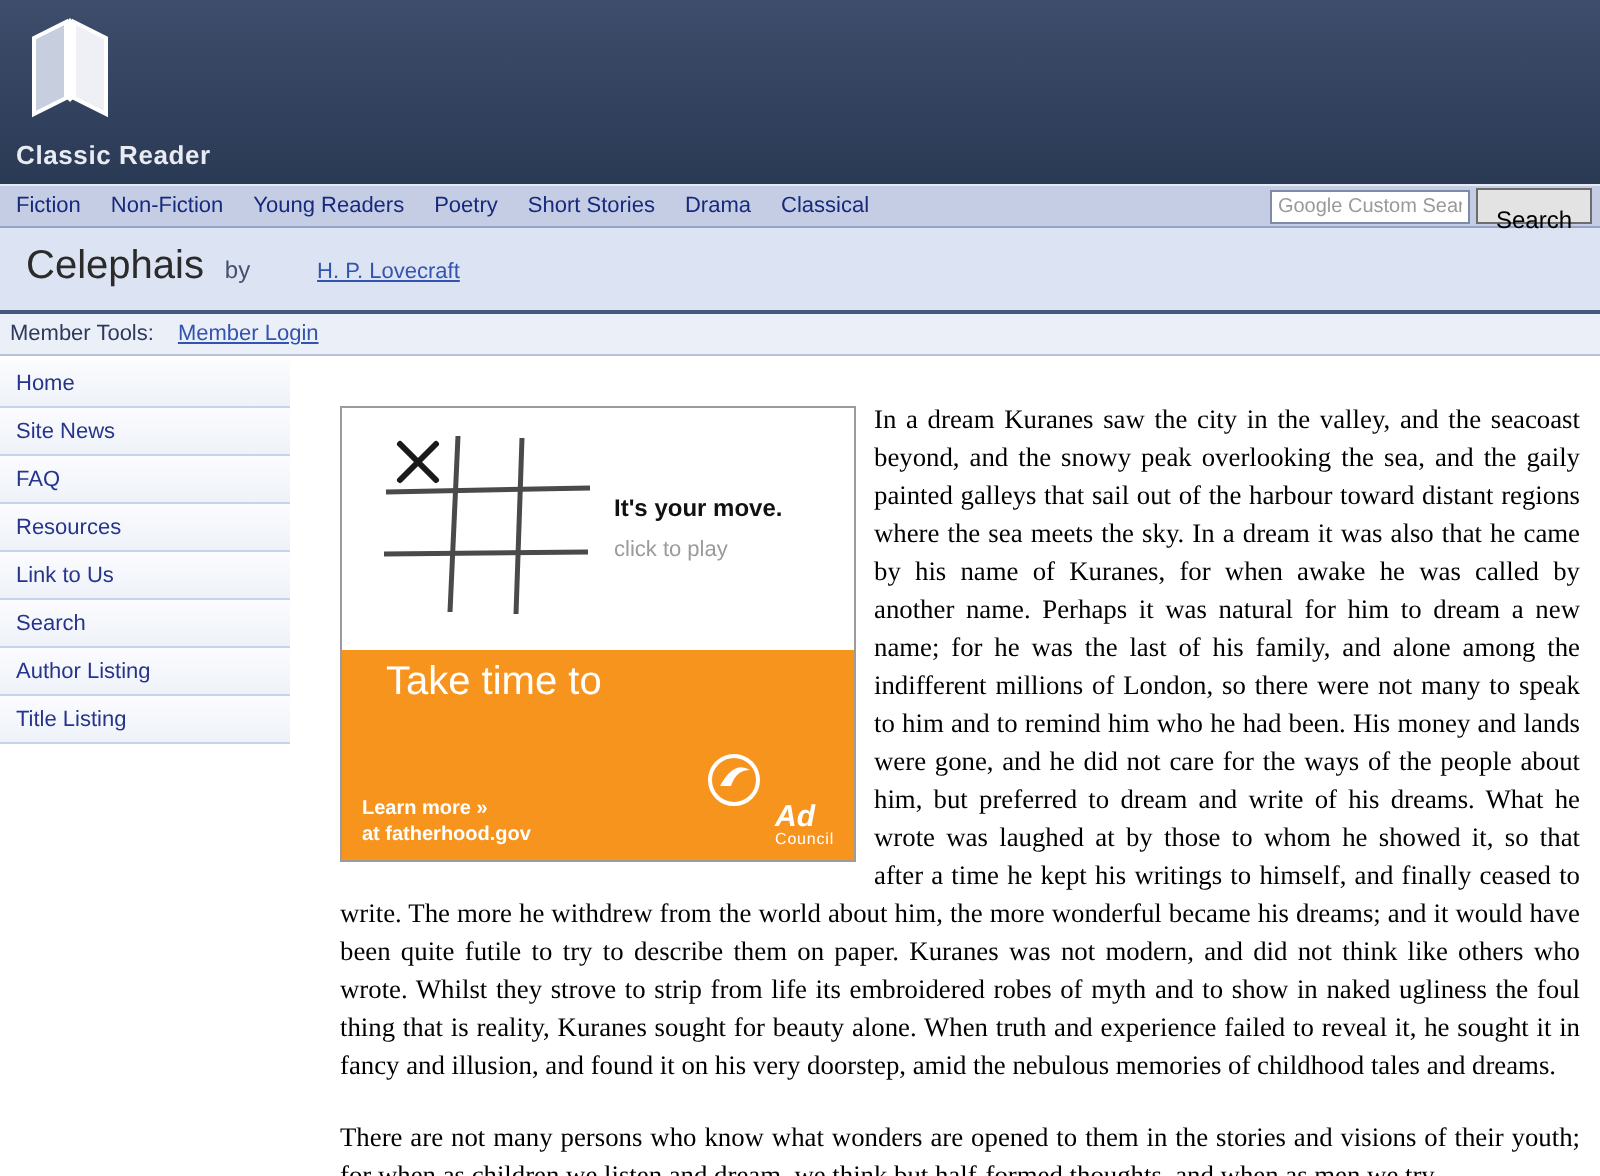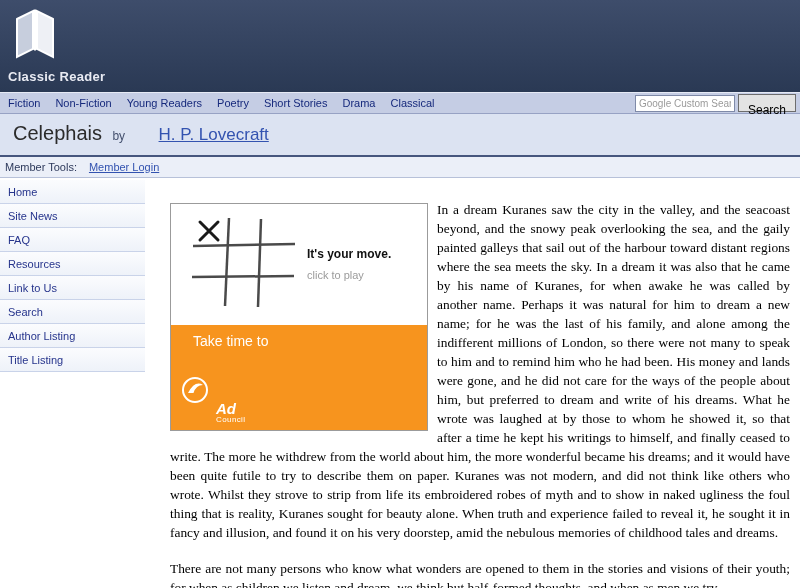--- a/index.html
+++ b/index.html
@@ -11,42 +11,42 @@
   .navbar { height:22px; background:#c5cde4; border-top:1px solid #e6eaf5; border-bottom:1px solid #97a2c4; display:flex; align-items:center; padding:0 4px 0 8px; }
   .nav-link { font-size:11px; color:#16297c; text-decoration:none; margin-right:15px; cursor:pointer; white-space:nowrap; }
   .nav-search { margin-left:auto; display:flex; align-items:center; }
   .search-input { width:100px; height:17px; font-size:10px; border:1px solid #7f8aa8; padding:1px 3px; color:#333; font-family:"Liberation Sans",sans-serif; }
   .search-input::placeholder { color:#9a9a9a; }
   .search-btn { height:18px; font-size:12px; margin-left:3px; background:#e3e3e3; border:1px solid #6d6d6d; padding:8px 9px; cursor:pointer; font-family:"Liberation Sans",sans-serif; }
 
   .title-bar { background:#dce3f2; padding:8px 0 10px 13px; }
   .book-title { font-size:20px; color:#2b2b2b; display:inline; font-weight:normal; font-family:"Liberation Sans",sans-serif; }
   .byline { font-size:12px; color:#44506e; margin-left:6px; }
-  .author-link { font-size:17px; color:#3353b0; text-decoration:underline; cursor:pointer;padding-left:29px; }
+  .author-link { font-size:11px; color:#3353b0; text-decoration:underline; cursor:pointer;padding-left:29px; }
 
   .divider { height:2px; background:#46567e; }
 
   .member-bar { height:21px; background:#ebeff8; border-bottom:1px solid #b7c1d9; display:flex; align-items:center; font-size:11px; padding-left:5px; }
   .member-label { color:#2e3a5c; margin-right:12px; }
   .member-login { color:#3353b0; text-decoration:underline; cursor:pointer; }
 
   .body-wrap { display:flex; align-items:flex-start; }
   .sidebar { width:145px; flex:0 0 145px; padding-top:2px; }
   .side-item { display:block; font-size:11px; color:#26348c; text-decoration:none; padding:6px 8px 5px; border-bottom:1px solid #c9d3e9; background:linear-gradient(180deg,#fbfcfe,#eef2f9); cursor:pointer; }
 
   .main { flex:1; padding:22px 10px 0 25px; font-family:"Liberation Serif", serif; font-size:13.4px; line-height:19px; text-align:justify; color:#000; }
 
   .ad { float:left; width:258px; border:1px solid #9b9b9b; margin:3px 9px 3px 0; background:#fff; cursor:pointer; font-family:"Liberation Sans",sans-serif; }
   .ad-top { height:121px; display:flex; align-items:center; }
   .ad-grid { margin-left:16px; flex:0 0 auto; }
   .ad-msg { margin-left:8px; }
   .ad-move { font-size:12px; font-weight:bold; color:#111; }
   .ad-click { font-size:11px; color:#9b9b9b; margin-top:2px; }
   .ad-orange { background:#f7941e; color:#fff; padding:7px 10px 6px; text-align:left; }
-  .ad-line1 { font-size:14px; margin-left:12px; }
+  .ad-line1 { font-size:20px; margin-left:12px; }
   .ad-line2 { font-size:20px; font-weight:bold; text-align:center; margin-top:1px; }
   .ad-bottom { display:flex; align-items:flex-end; justify-content:space-between; margin-top:10px; }
   .ad-learn { font-size:10px; line-height:13px; font-weight:bold; }
   .ad-logos { display:flex; align-items:center; }
   .adc { margin-left:7px; line-height:1;margin-top:40px; }
   .adc-ad { font-size:15px; font-weight:bold; font-style:italic; }
   .adc-council { font-size:8px; letter-spacing:0.4px; }
 
   .para2 { margin-top:17px; }
 </style>
@@ -118,20 +118,24 @@
           </svg>
         </span>
         <span class="ad-msg">
           <div class="ad-move">It's your move.</div>
           <div class="ad-click">click to play</div>
         </span>
       </div>
       <div class="ad-orange">
         <div class="ad-line1">Take time to</div>
         <div class="ad-bottom">
+          <span class="ad-learn">
+            <div>Learn more »</div>
+            <div>at fatherhood.gov</div>
+          </span>
           <span class="ad-logos">
             <span style="display:inline-block;">
               <svg width="28" height="28" viewBox="0 0 28 28">
                 <circle cx="14" cy="14" r="12" fill="none" stroke="#ffffff" stroke-width="2"></circle>
                 <path d="M7 17 Q14 4 22 9 Q15 9 12.5 17 Z" fill="#ffffff"></path>
               </svg>
             </span>
             <span class="adc">
               <div class="adc-ad">Ad</div>
               <div class="adc-council">Council</div>

